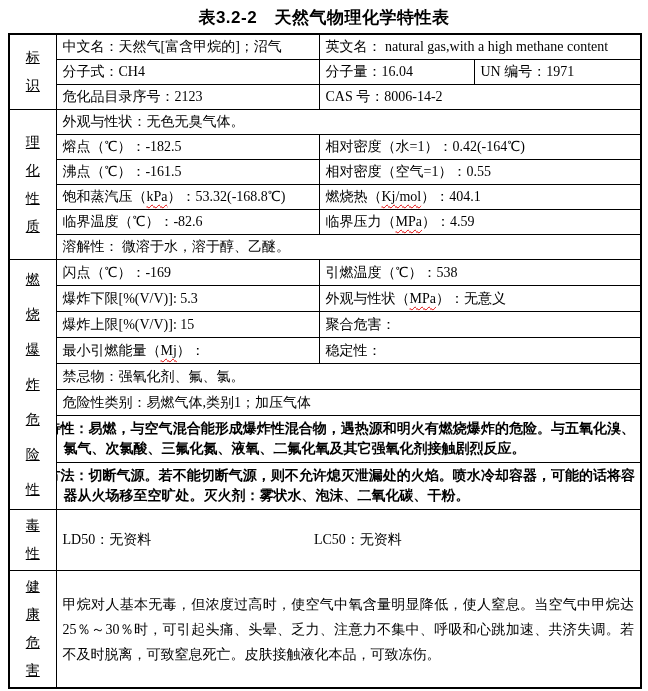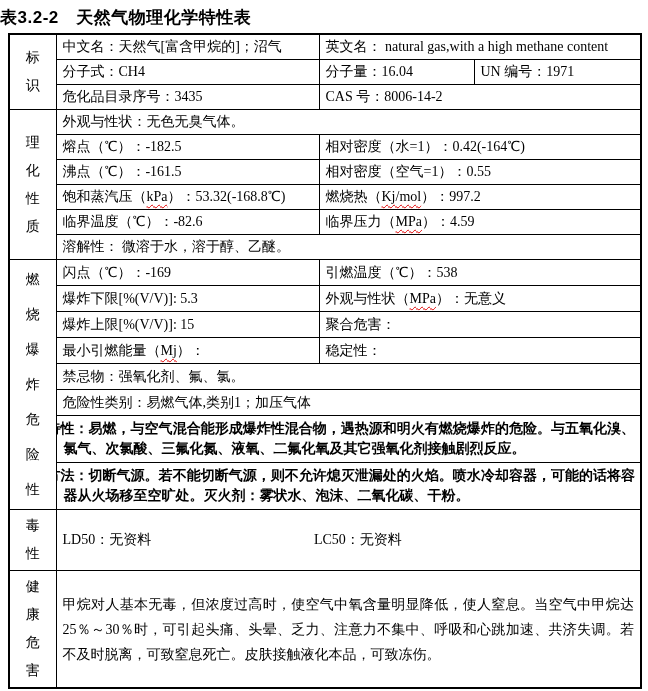--- a/index.html
+++ b/index.html
@@ -8,21 +8,21 @@
     background: #ffffff;
     color: #000000;
   }
   body {
     width: 648px;
     height: 691px;
     font-family: "Liberation Serif", serif;
     overflow: hidden;
   }
   .doc-title {
-    text-align: left;
+    text-align: center;
     font-family: "Liberation Sans", sans-serif;
     font-weight: bold;
     font-size: 17px;
     line-height: 22px;
     padding: 7px 0 4px 0;
     letter-spacing: 0.5px;
   }
   table.spec-table {
     border-collapse: collapse;
     table-layout: fixed;
@@ -42,20 +42,21 @@
     vertical-align: middle;
     overflow: hidden;
   }
   td.vcell { padding: 2px 0; }
   .vlabel {
     width: 1em;
     margin: 0 auto;
     word-break: break-all;
     line-height: 2;
     font-size: 14px;
+    text-decoration: underline;
   }
   .vlabel.tall { line-height: 2.5; }
   td.justify { text-align: justify; text-justify: inter-character; }
   td.hang {
     text-indent: -45px;
     text-align: justify;
     font-weight: bold;
   }
   td.health {
     line-height: 25px;
@@ -93,41 +94,41 @@
       </td>
       <td>中文名：天然气[富含甲烷的]；沼气</td>
       <td colspan="2" class="justify">英文名： natural gas,with a high methane content</td>
     </tr>
     <tr>
       <td>分子式：CH4</td>
       <td>分子量：16.04</td>
       <td>UN 编号：1971</td>
     </tr>
     <tr>
-      <td>危化品目录序号：3435</td>
+      <td>危化品目录序号：2123</td>
       <td colspan="2">CAS 号：8006-14-2</td>
     </tr>
 
     <tr>
       <td rowspan="6" class="vcell">
         <div class="vlabel">理化性质</div>
       </td>
       <td colspan="3">外观与性状：无色无臭气体。</td>
     </tr>
     <tr>
       <td>熔点（℃）：-182.5</td>
       <td colspan="2">相对密度（水=1）：0.42(-164℃)</td>
     </tr>
     <tr>
       <td>沸点（℃）：-161.5</td>
       <td colspan="2">相对密度（空气=1）：0.55</td>
     </tr>
     <tr>
       <td><span>饱和蒸汽压（</span><span class="sq">kPa</span><span>）：53.32(-168.8℃)</span></td>
-      <td colspan="2"><span>燃烧热（</span><span class="sq">Kj/mol</span><span>）：997.2</span></td>
+      <td colspan="2"><span>燃烧热（</span><span class="sq">Kj/mol</span><span>）：404.1</span></td>
     </tr>
     <tr>
       <td>临界温度（℃）：-82.6</td>
       <td colspan="2"><span>临界压力（</span><span class="sq">MPa</span><span>）：4.59</span></td>
     </tr>
     <tr>
       <td colspan="3">溶解性： 微溶于水，溶于醇、乙醚。</td>
     </tr>
 
     <tr>

